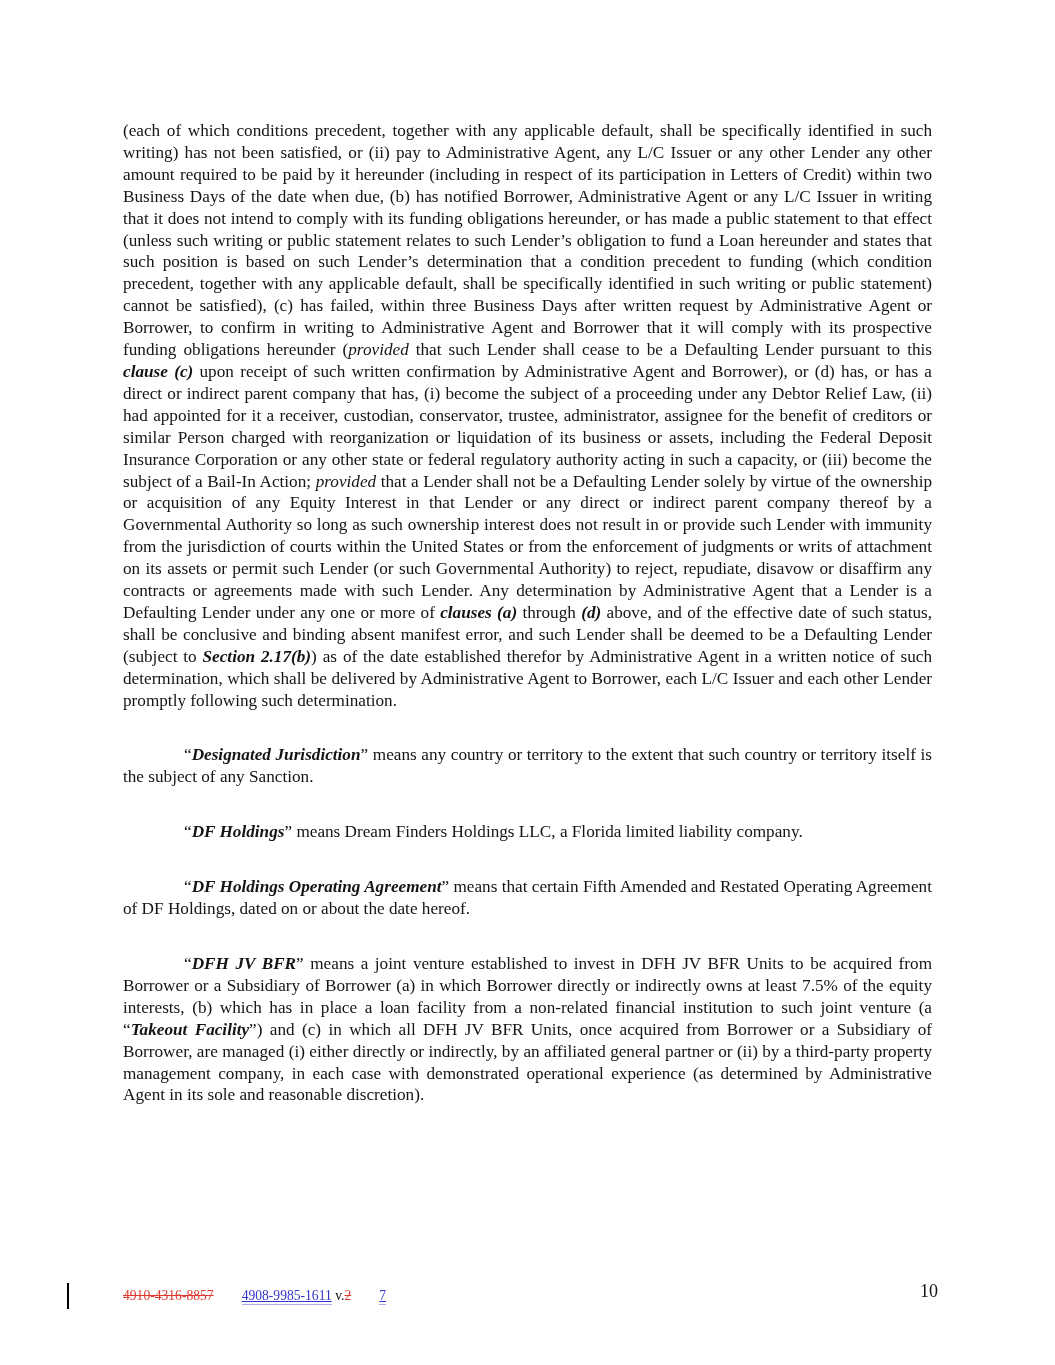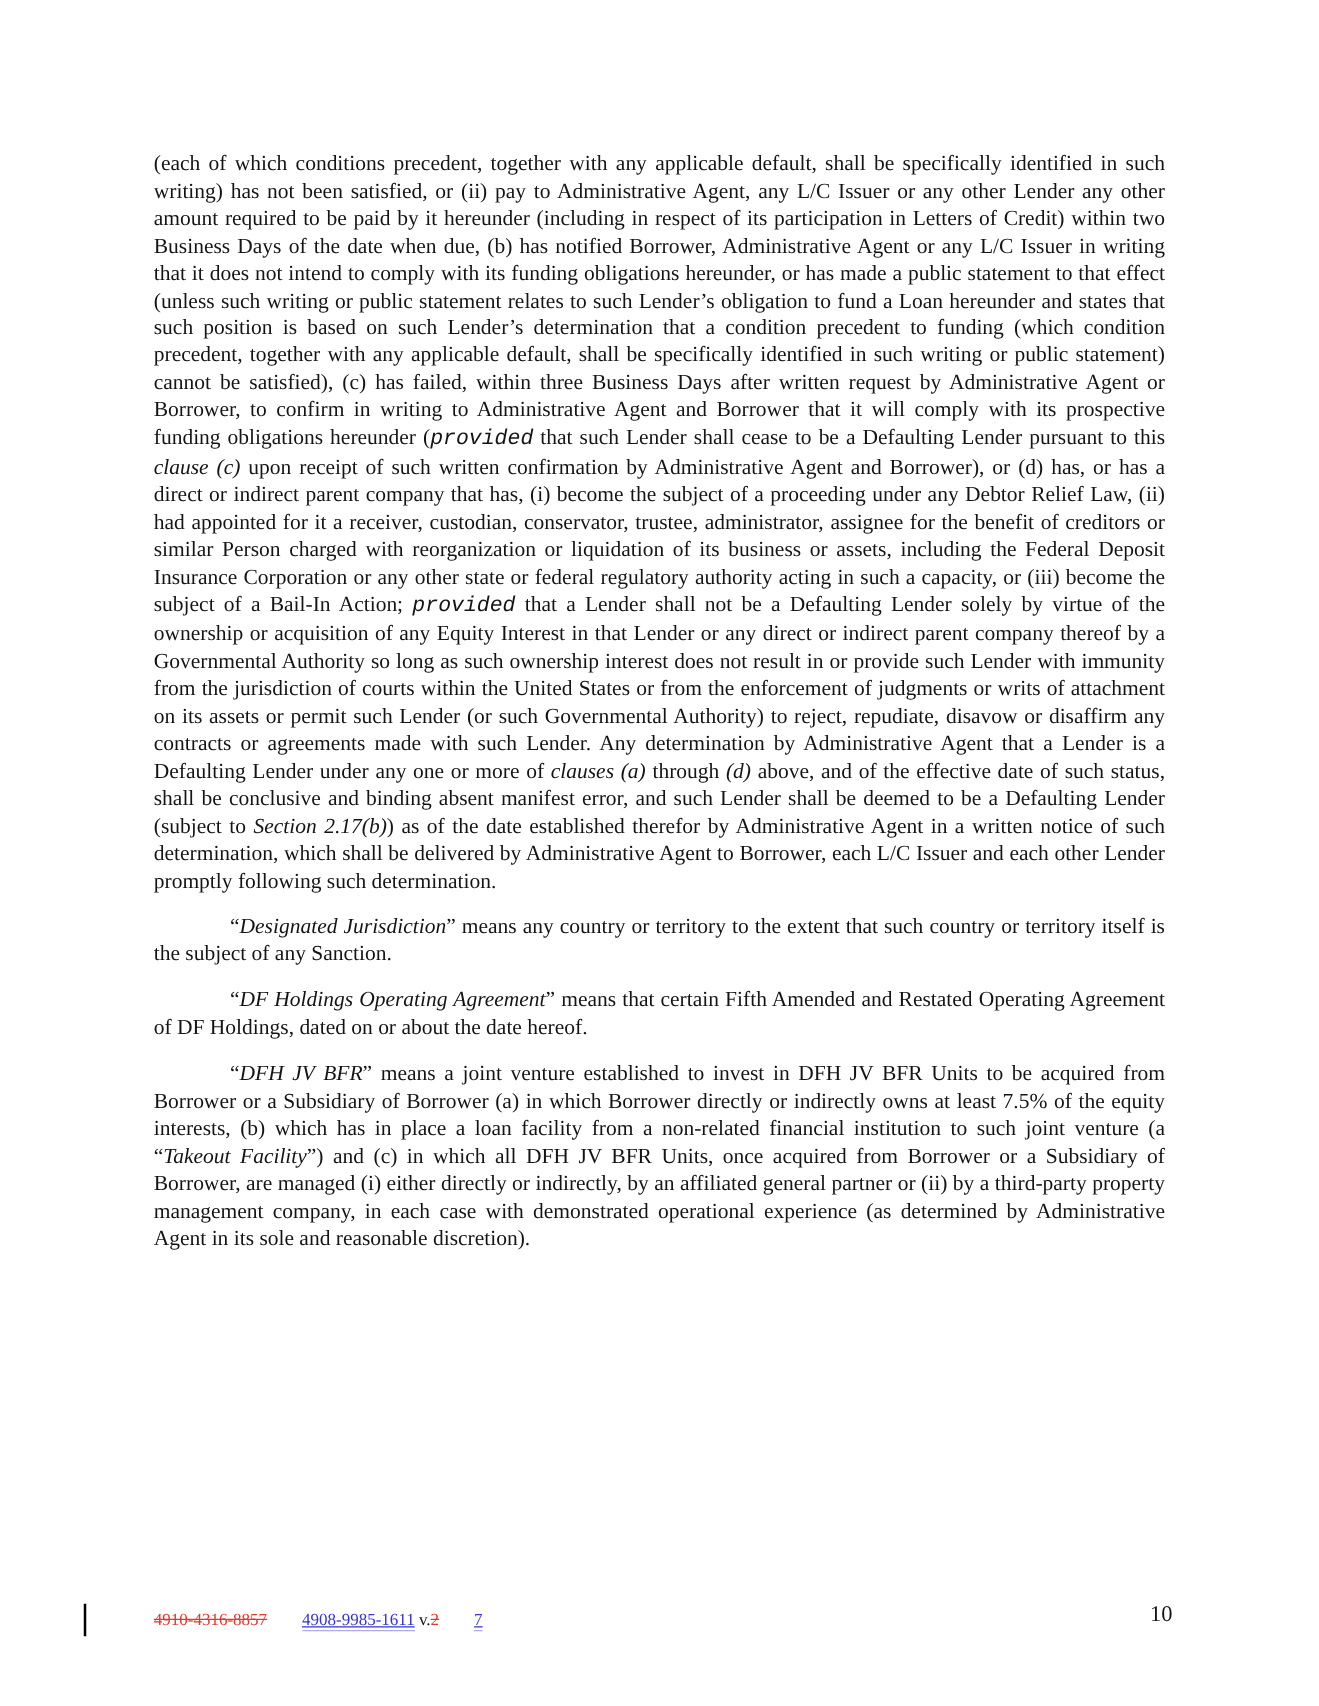--- a/index.html
+++ b/index.html
@@ -25,24 +25,24 @@
     width: 809px;
   }
   p.para {
     margin: 0;
     padding: 0;
     text-align: justify;
     font-size: 17.2px;
     line-height: 21.9px;
     color: var(--ink);
   }
-  p.para + p.para { margin-top: 15px; }
+  p.para + p.para { margin-top: 33px; }
   p.para.indent { text-indent: 61px; }
-  span.bi { font-weight: normal; font-style: italic; }
-  span.i  { font-style: italic; font-family: Liberation Mono, monospace; }
+  span.bi { font-weight: bold; font-style: italic; }
+  span.i  { font-style: italic; }
 
   .change-bar {
     position: absolute;
     left: 67px;
     top: 1283px;
     width: 2px;
     height: 26px;
     background: #000000;
   }
   .footer-ids {
@@ -75,20 +75,21 @@
     color: var(--ink);
   }
 </style>
 </head>
 <body>
 
 <div class="content">
   <div id="paragraph-container">
       <p class="para"><span>(each of which conditions precedent, together with any applicable default, shall be specifically identified in such writing) has not been satisfied, or (ii) pay to Administrative Agent, any L/C Issuer or any other Lender any other amount required to be paid by it hereunder (including in respect of its participation in Letters of Credit) within two Business Days of the date when due, (b) has notified Borrower, Administrative Agent or any L/C Issuer in writing that it does not intend to comply with its funding obligations hereunder, or has made a public statement to that effect (unless such writing or public statement relates to such Lender’s obligation to fund a Loan hereunder and states that such position is based on such Lender’s determination that a condition precedent to funding (which condition precedent, together with any applicable default, shall be specifically identified in such writing or public statement) cannot be satisfied), (c) has failed, within three Business Days after written request by Administrative Agent or Borrower, to confirm in writing to Administrative Agent and Borrower that it will comply with its prospective funding obligations hereunder (</span><span class="i">provided</span><span> that such Lender shall cease to be a Defaulting Lender pursuant to this </span><span class="bi">clause (c)</span><span> upon receipt of such written confirmation by Administrative Agent and Borrower), or (d) has, or has a direct or indirect parent company that has, (i) become the subject of a proceeding under any Debtor Relief Law, (ii) had appointed for it a receiver, custodian, conservator, trustee, administrator, assignee for the benefit of creditors or similar Person charged with reorganization or liquidation of its business or assets, including the Federal Deposit Insurance Corporation or any other state or federal regulatory authority acting in such a capacity, or (iii) become the subject of a Bail-In Action; </span><span class="i">provided</span><span> that a Lender shall not be a Defaulting Lender solely by virtue of the ownership or acquisition of any Equity Interest in that Lender or any direct or indirect parent company thereof by a Governmental Authority so long as such ownership interest does not result in or provide such Lender with immunity from the jurisdiction of courts within the United States or from the enforcement of judgments or writs of attachment on its assets or permit such Lender (or such Governmental Authority) to reject, repudiate, disavow or disaffirm any contracts or agreements made with such Lender. Any determination by Administrative Agent that a Lender is a Defaulting Lender under any one or more of </span><span class="bi">clauses (a)</span><span> through </span><span class="bi">(d)</span><span> above, and of the effective date of such status, shall be conclusive and binding absent manifest error, and such Lender shall be deemed to be a Defaulting Lender (subject to </span><span class="bi">Section 2.17(b)</span><span>) as of the date established therefor by Administrative Agent in a written notice of such determination, which shall be delivered by Administrative Agent to Borrower, each L/C Issuer and each other Lender promptly following such determination.</span></p>
       <p class="para indent"><span>“</span><span class="bi">Designated Jurisdiction</span><span>” means any country or territory to the extent that such country or territory itself is the subject of any Sanction.</span></p>
+      <p class="para indent"><span>“</span><span class="bi">DF Holdings</span><span>” means Dream Finders Holdings LLC, a Florida limited liability company.</span></p>
       <p class="para indent"><span>“</span><span class="bi">DF Holdings Operating Agreement</span><span>” means that certain Fifth Amended and Restated Operating Agreement of DF Holdings, dated on or about the date hereof.</span></p>
       <p class="para indent"><span>“</span><span class="bi">DFH JV BFR</span><span>” means a joint venture established to invest in DFH JV BFR Units to be acquired from Borrower or a Subsidiary of Borrower (a) in which Borrower directly or indirectly owns at least 7.5% of the equity interests, (b) which has in place a loan facility from a non-related financial institution to such joint venture (a “</span><span class="bi">Takeout Facility</span><span>”) and (c) in which all DFH JV BFR Units, once acquired from Borrower or a Subsidiary of Borrower, are managed (i) either directly or indirectly, by an affiliated general partner or (ii) by a third-party property management company, in each case with demonstrated operational experience (as determined by Administrative Agent in its sole and reasonable discretion).</span></p>
     </div>
 </div>
 
 <div class="change-bar"></div>
 
 <div class="footer-ids"><span class="del-text">4910-4316-8857</span><span class="ins-text">4908-9985-1611</span><span class="plain-text"> v.</span><span class="del-text">2</span><span class="ins-text">7</span></div>
 
 <div class="page-number">10</div>

